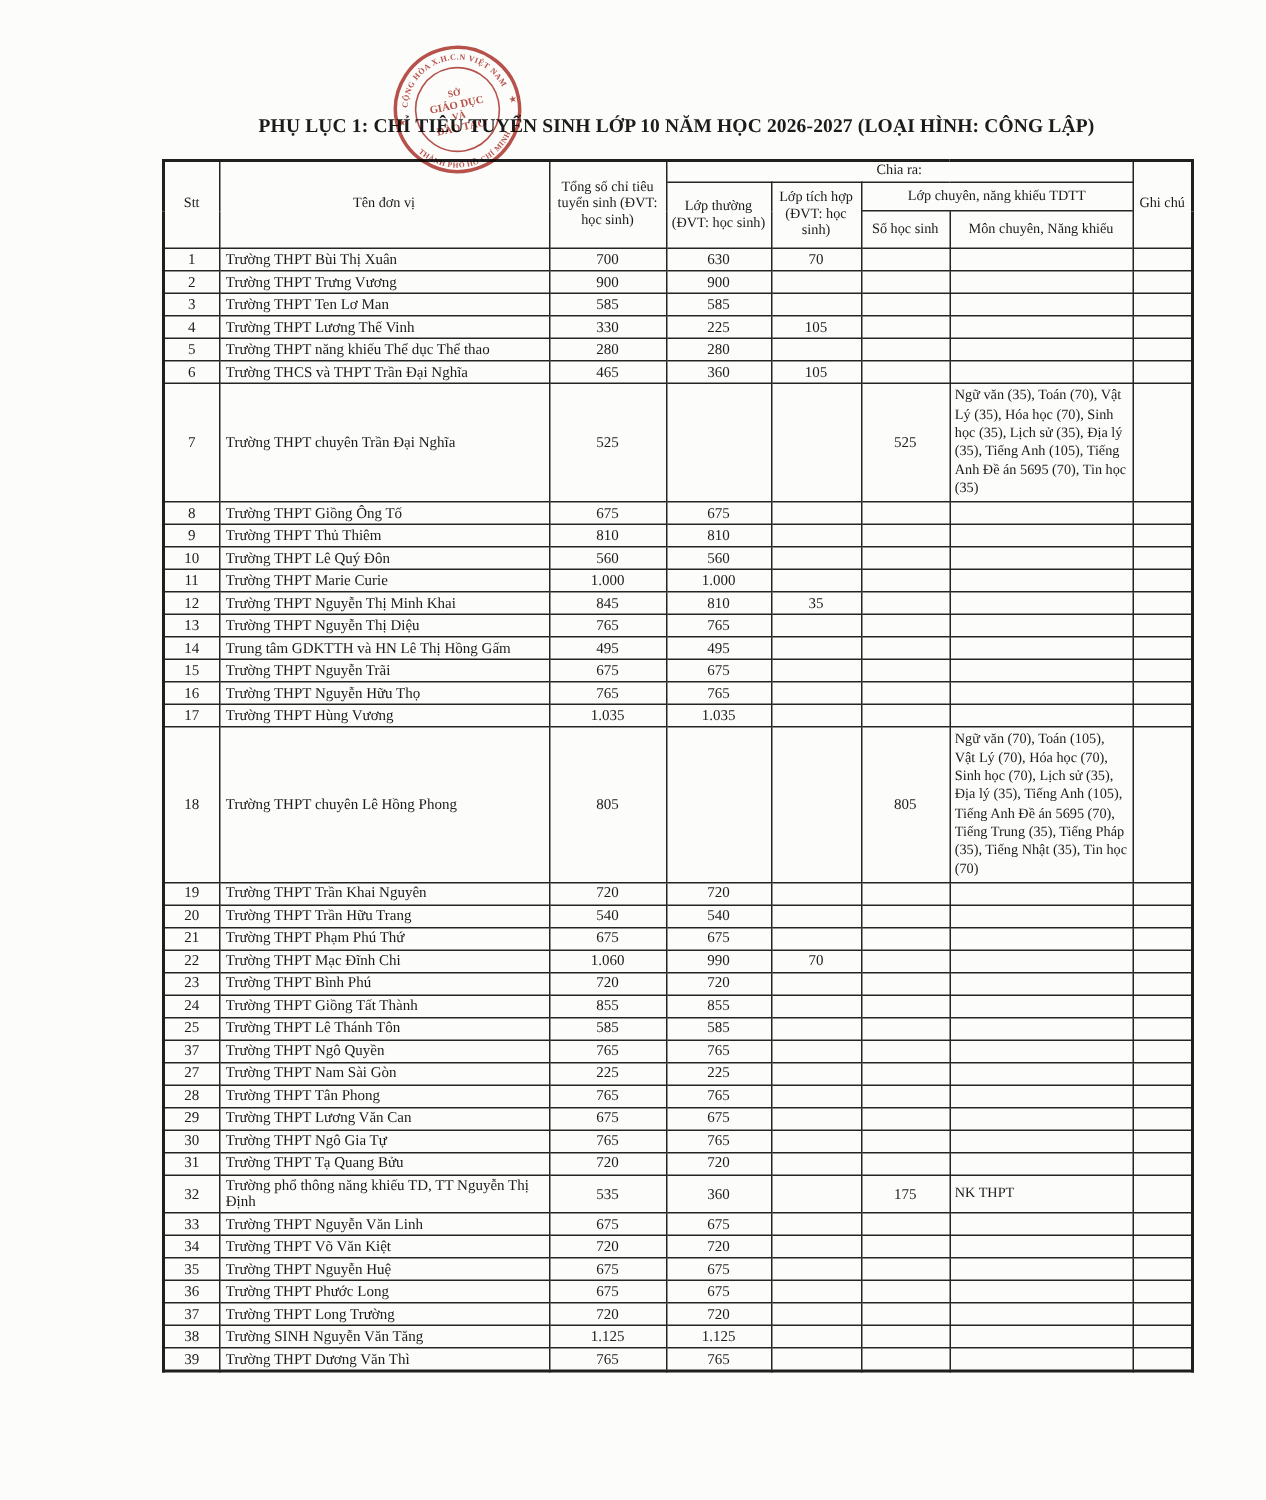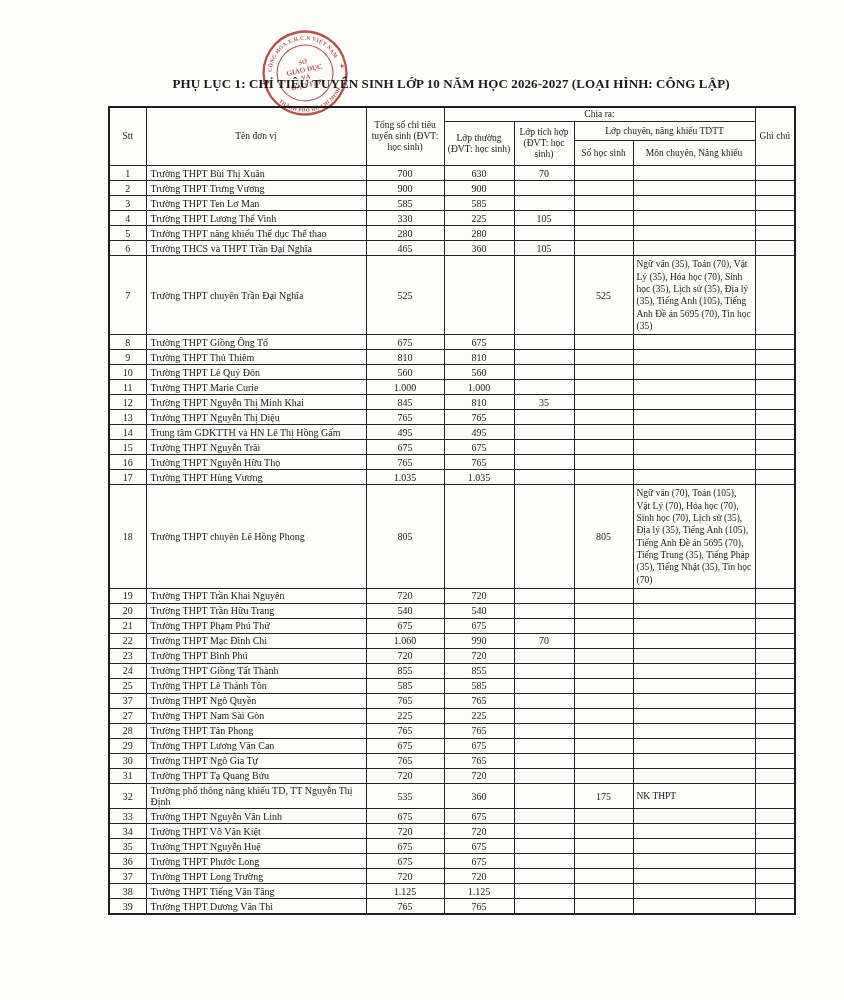--- a/index.html
+++ b/index.html
@@ -523,21 +523,21 @@
           <td class="col-name">Trường THPT Long Trường</td>
           <td class="col-total">720</td>
           <td class="col-regular">720</td>
           <td class="col-integrated"></td>
           <td class="col-spec_count"></td>
           <td class="col-spec_subjects"></td>
           <td class="col-note"></td>
         </tr>
         <tr>
           <td class="col-stt">38</td>
-          <td class="col-name">Trường THPT Tiếng Văn Tăng</td>
+          <td class="col-name">Trường SINH Nguyễn Văn Tăng</td>
           <td class="col-total">1.125</td>
           <td class="col-regular">1.125</td>
           <td class="col-integrated"></td>
           <td class="col-spec_count"></td>
           <td class="col-spec_subjects"></td>
           <td class="col-note"></td>
         </tr>
         <tr>
           <td class="col-stt">39</td>
           <td class="col-name">Trường THPT Dương Văn Thì</td>

